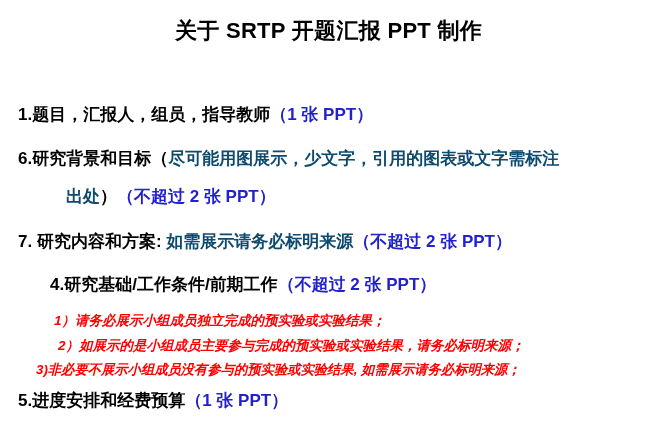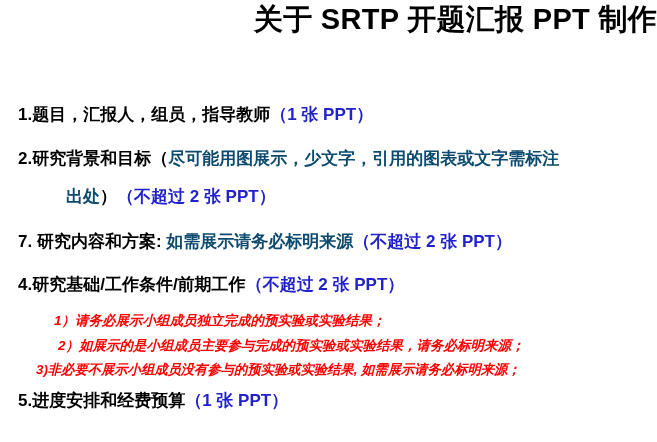--- a/index.html
+++ b/index.html
@@ -18,25 +18,25 @@
   .slide {
     position: relative;
     width: 657px;
     height: 442px;
     background: #ffffff;
     box-sizing: border-box;
   }
 
   .slide-title {
     position: absolute;
-    top: 0;
+    top: 16px;
     left: 0;
     width: 657px;
-    text-align: right;
-    font-size: 29px;
+    text-align: center;
+    font-size: 22px;
     font-weight: bold;
     color: #000000;
     letter-spacing: 0.3px;
     white-space: nowrap;
   }
 
   .body-list {
     position: absolute;
     top: 100px;
     left: 0;
@@ -55,21 +55,21 @@
 
   .item .blue { color: #2222CC; }
   .item .red  { color: #0c4a6e; }
   .item .black { color: #000000; }
 
   
   .item-1   { top: 6px; }
   .item-2a  { top: 50px; }
   .item-2b  { top: 88px; margin-left: 48px; }
   .item-3   { top: 133px; }
-  .item-4   { top: 176px; }
+  .item-4   { top: 176px; margin-left: 32px; }
   .item-5   { top: 292px; text-align: right; }
 
   .sub {
     position: absolute;
     font-size: 13.5px;
     font-weight: bold;
     font-style: italic;
     color: #FF0000;
     white-space: nowrap;
     line-height: 1.1;
@@ -85,21 +85,21 @@
 
   <div class="slide-title">关于 SRTP 开题汇报  PPT  制作</div>
 
   <div class="body-list">
 
     <div class="item item-1">
       <span class="black">1.题目，汇报人，组员，指导教师</span><span class="blue">（1 张 PPT）</span>
     </div>
 
     <div class="item item-2a">
-      <span class="black">2.研究背景和目标</span><span class="black">（</span><span class="red">尽可能用图展示，少文字，引用的图表或文字需标注</span>
+      <span class="black">6.研究背景和目标</span><span class="black">（</span><span class="red">尽可能用图展示，少文字，引用的图表或文字需标注</span>
     </div>
 
     <div class="item item-2b">
       <span class="red">出处</span><span class="black">）</span><span class="blue">（不超过 2 张 PPT）</span>
     </div>
 
     <div class="item item-3">
       <span class="black">7. 研究内容和方案: </span><span class="red">如需展示请务必标明来源</span><span class="blue">（不超过 2 张 PPT）</span>
     </div>
 

